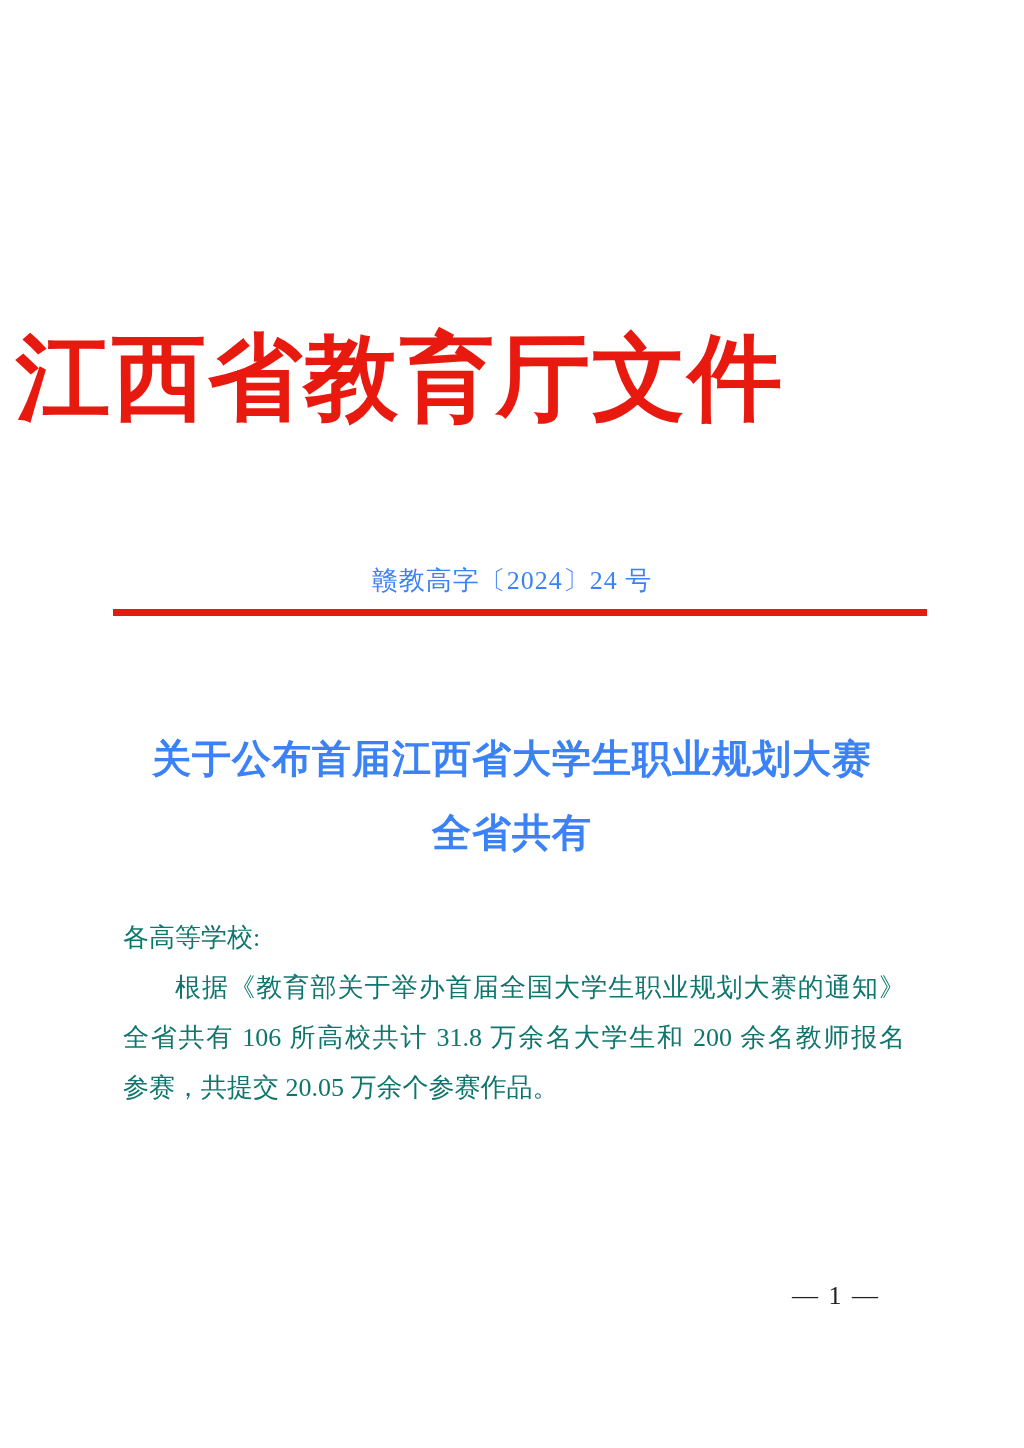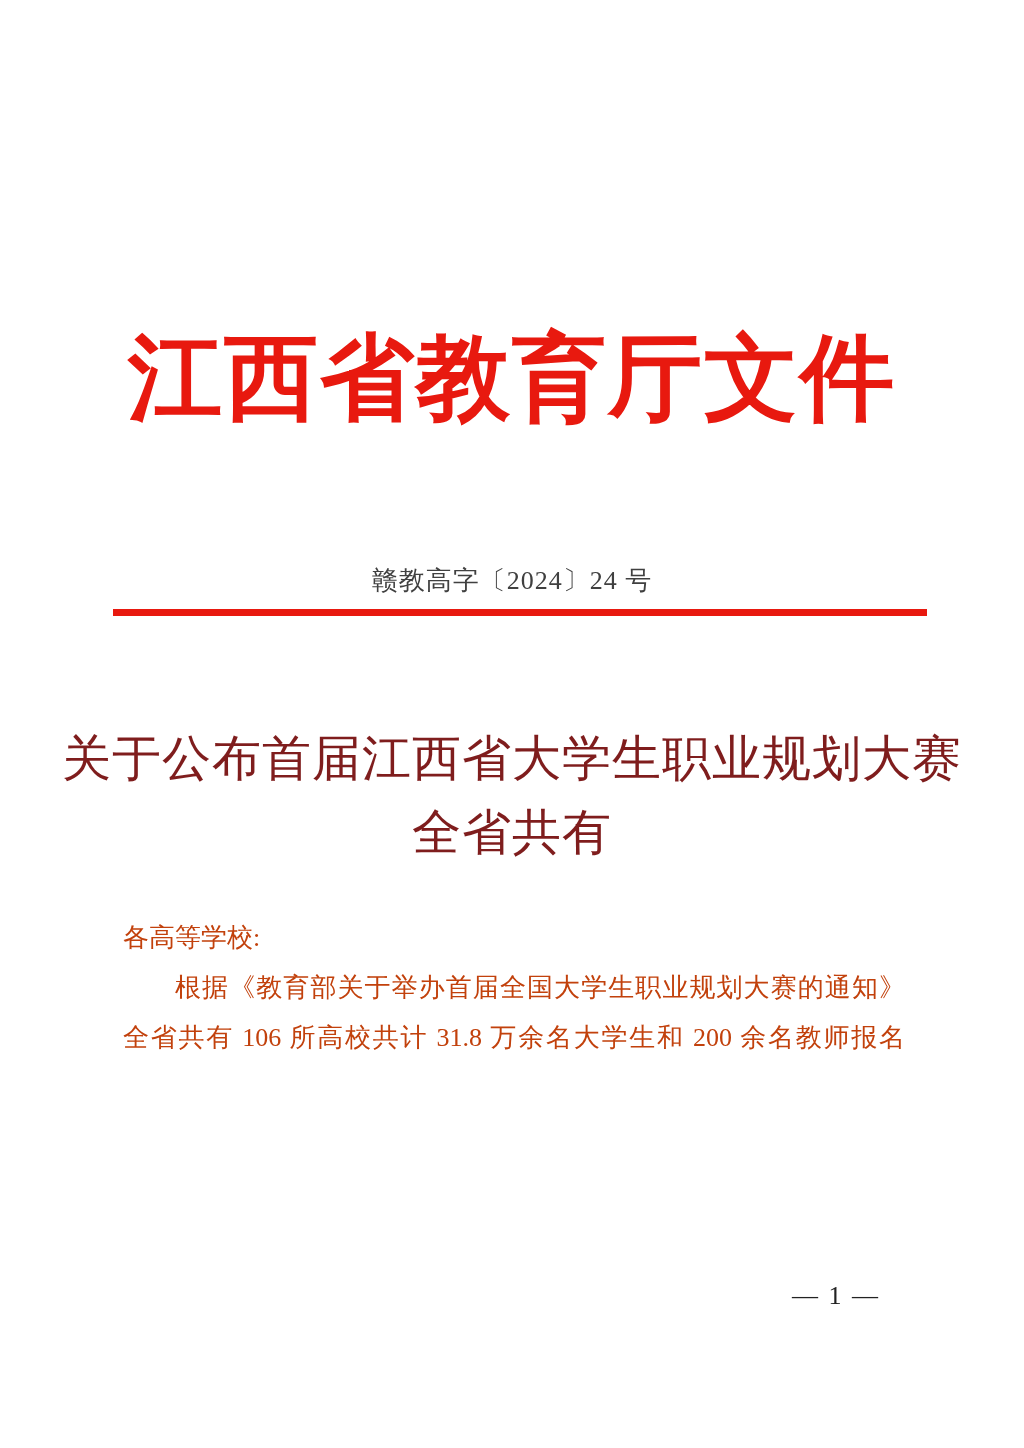--- a/index.html
+++ b/index.html
@@ -10,67 +10,67 @@
     background: #ffffff;
     font-family: "Liberation Serif", serif;
     color: #1a1a1a;
     overflow: hidden;
   }
   .agency-header {
     position: absolute;
     top: 318px;
     left: 16px;
     width: 992px;
-    text-align: center;
+    text-align: left;
     font-size: 94px;
     line-height: 120px;
     font-weight: bold;
     letter-spacing: 2px;
     color: var(--accent, #e8190f);
     white-space: nowrap;
   }
   .doc-number {
     position: absolute;
     top: 563px;
     left: 16px;
     width: 992px;
     text-align: center;
     font-size: 26px;
     line-height: 36px;
     letter-spacing: 1px;
-    color: #404040;
+    color: #3b82f6;
   }
   .red-line {
     position: absolute;
     top: 609px;
     left: 113px;
     width: 814px;
     height: 7px;
     background: var(--accent, #e8190f);
   }
   .notice-title {
     position: absolute;
     top: 722px;
     left: 16px;
     width: 992px;
     text-align: center;
-    font-weight: normal;
-    font-size: 49px;
+    font-weight: bold;
+    font-size: 39px;
     line-height: 74px;
     letter-spacing: 1px;
-    color: #7f1d1d;
+    color: #3b82f6;
   }
   .body-text {
     position: absolute;
     top: 913px;
     left: 123px;
     width: 782px;
     font-size: 26px;
     line-height: 50px;
-    color: #c2410c;
+    color: #0f766e;
   }
   .salutation {
     text-align: left;
   }
   .body-line {
     text-align: justify;
     text-align-last: justify;
   }
   .body-line.first {
     text-indent: 52px;
@@ -102,17 +102,18 @@
 
   <div class="notice-title">
     <div>关于公布首届江西省大学生职业规划大赛</div>
     <div>全省共有</div>
   </div>
 
   <div class="body-text">
     <div class="salutation">各高等学校:</div>
     <div class="body-line first">根据《教育部关于举办首届全国大学生职业规划大赛的通知》</div>
     <div class="body-line">全省共有 106 所高校共计 31.8 万余名大学生和 200 余名教师报名</div>
+    <div class="body-line last">参赛，共提交 20.05 万余个参赛作品。</div>
   </div>
 
   <div class="page-number">— 1 —</div>
 
 </div>
 
 </body></html>

